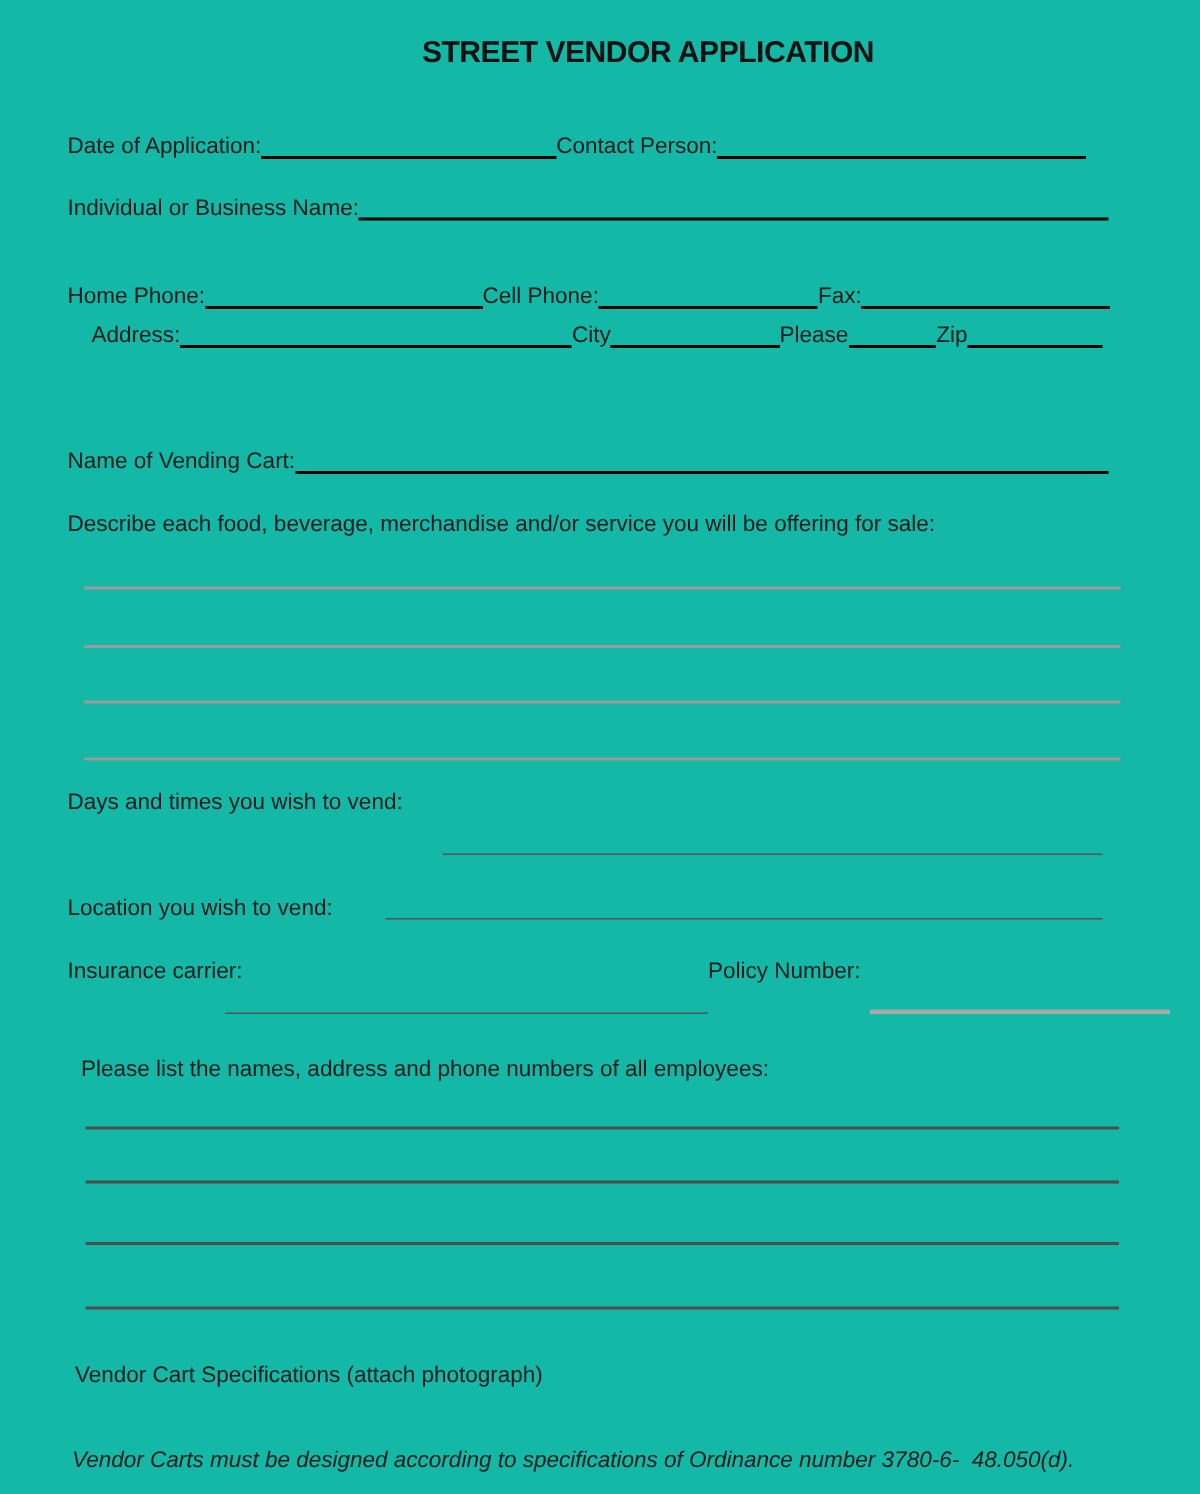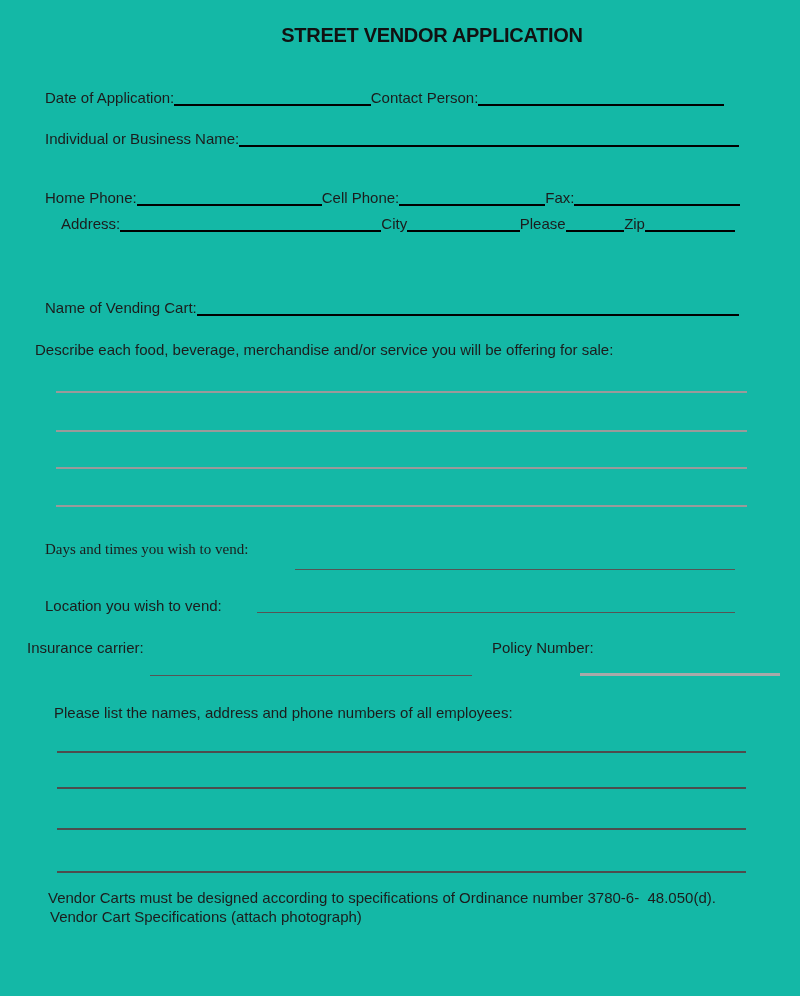--- a/index.html
+++ b/index.html
@@ -83,41 +83,41 @@
     <span class="lbl">Zip</span>
     <span class="fill" style="flex:1;"></span>
   </div>
 
 
   <div class="row" style="top:299px; left:45px; right:61px;text-align:center;">
     <span class="lbl">Name of Vending Cart:</span>
     <span class="fill" style="flex:1;"></span>
   </div>
 
-  <div class="text" style="top:341px; left:35px;">Describe each food, beverage, merchandise and/or service you will be offering for sale:</div>
+  <div class="text" style="top:341px; left:45px;">Describe each food, beverage, merchandise and/or service you will be offering for sale:</div>
 
   <div class="hline gline" style="top:391px; left:56px; width:691px;"></div>
   <div class="hline gline" style="top:430px; left:56px; width:691px;"></div>
   <div class="hline gline" style="top:467px; left:56px; width:691px;"></div>
   <div class="hline gline" style="top:505px; left:56px; width:691px;"></div>
 
-  <div class="text" style="top:541px; left:45px;font-family:Liberation Serif, serif;">Days and times you wish to vend:</div>
+  <div class="text" style="top:526px; left:45px;">Days and times you wish to vend:</div>
   <div class="hline tline" style="top:569px; left:295px; width:440px;"></div>
 
   <div class="text" style="top:597px; left:45px;">Location you wish to vend:</div>
   <div class="hline tline" style="top:612px; left:257px; width:478px;"></div>
 
-  <div class="text" style="top:639px; left:27px;">Insurance carrier:</div>
-  <div class="text" style="top:639px; left:492px;">Policy Number:</div>
+  <div class="text" style="top:639px; left:45px;">Insurance carrier:</div>
+  <div class="text" style="top:639px; left:472px;">Policy Number:</div>
   <div class="hline tline" style="top:675px; left:150px; width:322px;"></div>
   <div class="hline pline" style="top:673px; left:580px; width:200px;"></div>
 
   <div class="text" style="top:704px; left:54px;">Please list the names, address and phone numbers of all employees:</div>
 
   <div class="hline dline" style="top:751px; left:57px; width:689px;"></div>
   <div class="hline dline" style="top:787px; left:57px; width:689px;"></div>
   <div class="hline dline" style="top:828px; left:57px; width:689px;"></div>
   <div class="hline dline" style="top:871px; left:57px; width:689px;"></div>
 
   <div class="text bold" style="top:908px; left:50px;">Vendor Cart Specifications (attach photograph)</div>
-  <div class="text pre" style="top:889px; left:48px;">Vendor Carts must be designed according to specifications of Ordinance number 3780-6-  48.050(d).</div>
+  <div class="text pre" style="top:965px; left:48px;font-style:italic;">Vendor Carts must be designed according to specifications of Ordinance number 3780-6-  48.050(d).</div>
 
 </div>
 
 </body></html>

